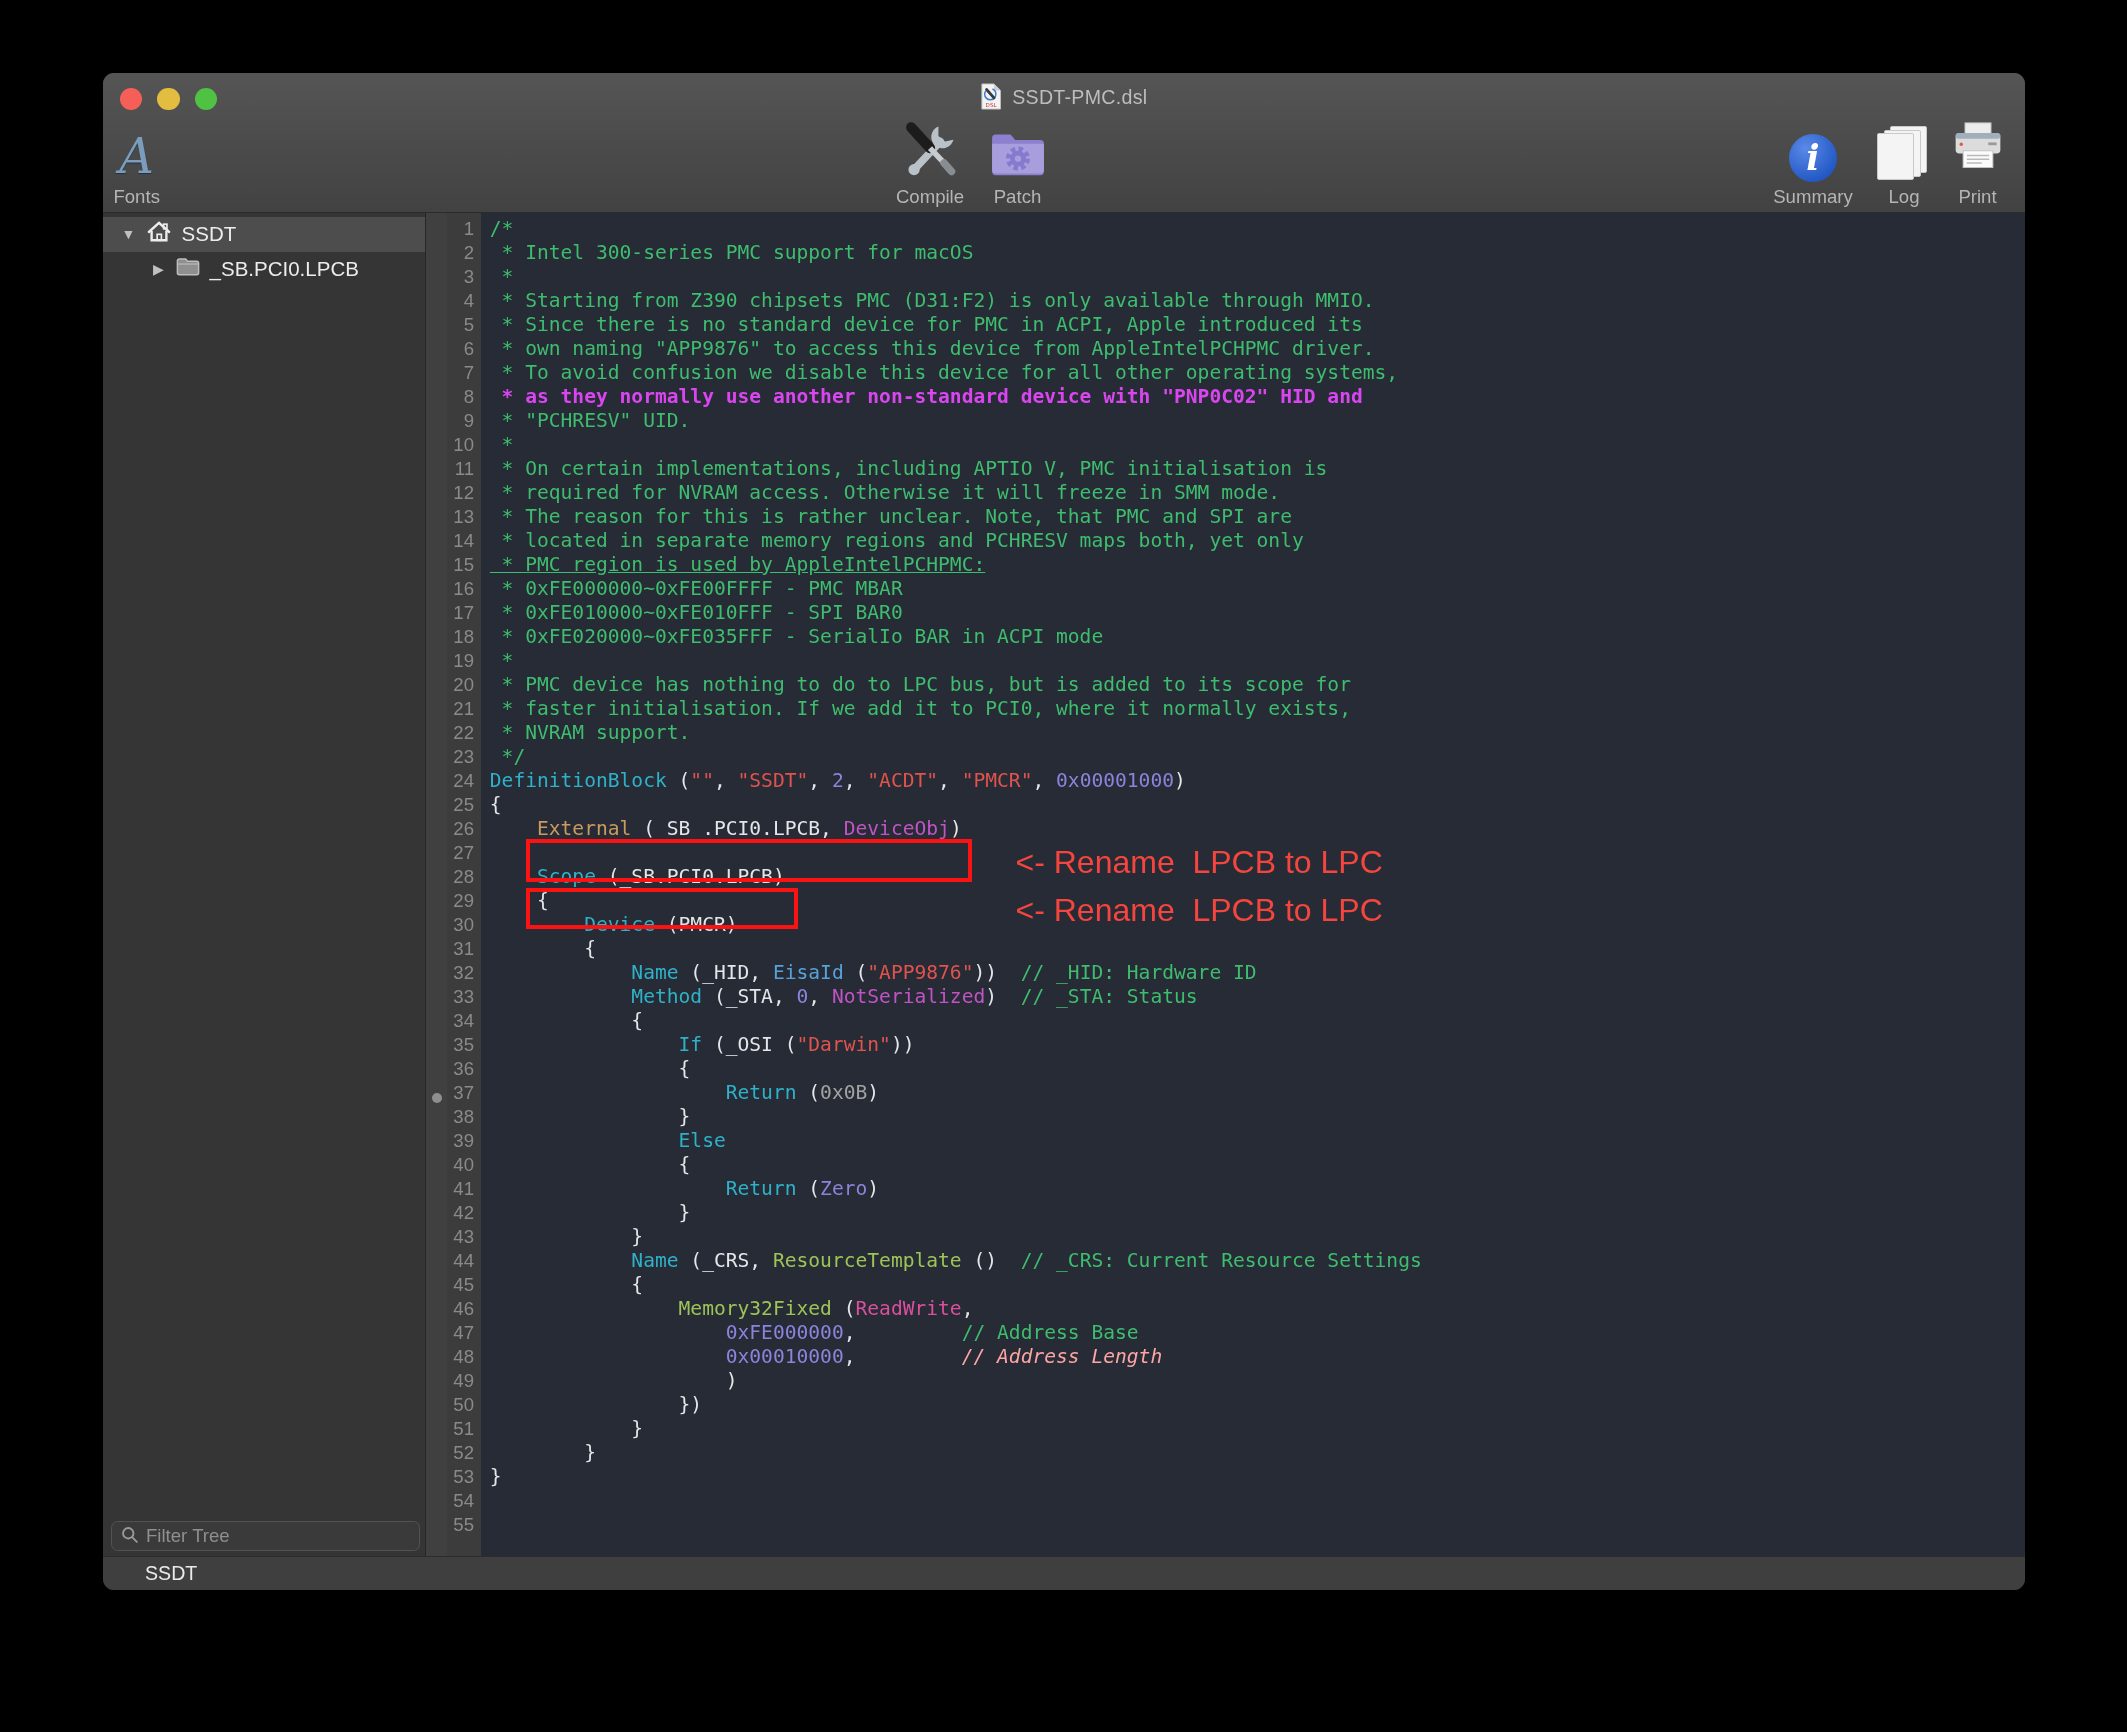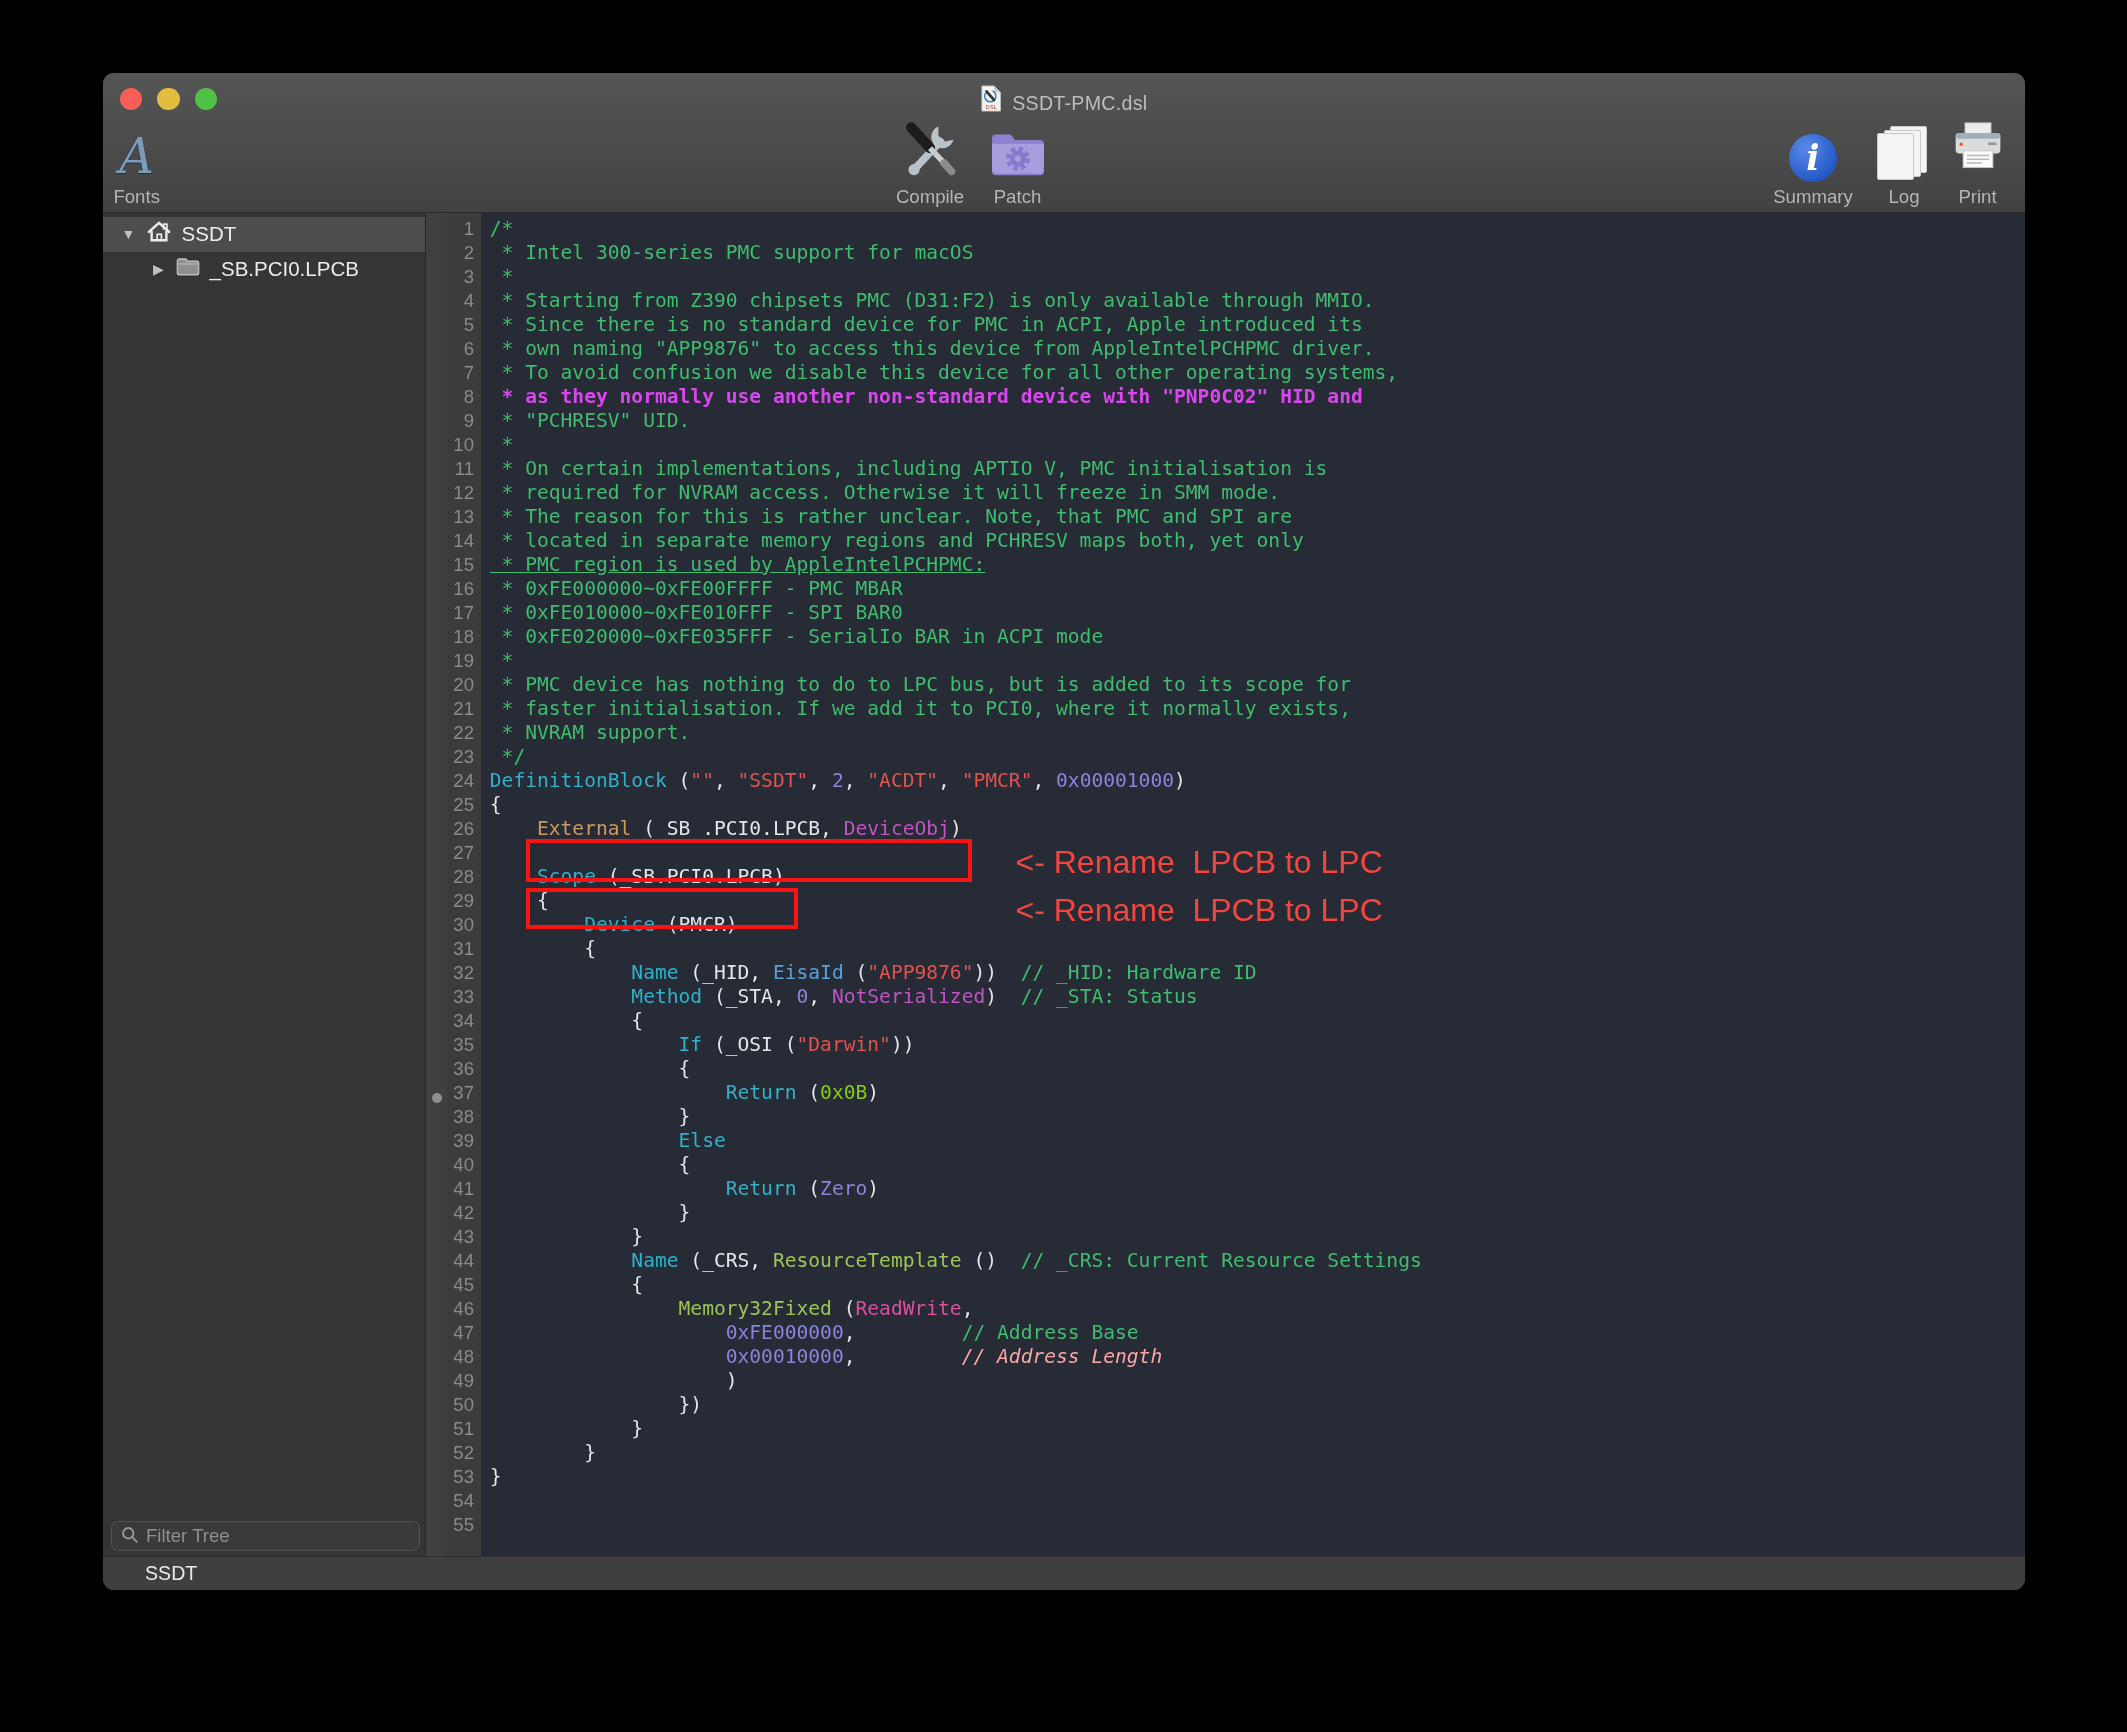--- a/index.html
+++ b/index.html
@@ -13,21 +13,21 @@
 
   
   #header { position:relative; height:140px; flex:0 0 140px;
     background:linear-gradient(#555555, #424242); border-bottom:0.9px solid #2b2b2b; }
   .lights { position:absolute; left:17px; top:15px; display:flex; gap:15px; }
   .light { width:22.4px; height:22.4px; border-radius:50%; }
   .light.red    { background:#f65f57; }
   .light.yellow { background:#e2bd40; }
   .light.green  { background:#50c243; }
   .titlewrap { position:absolute; left:0; right:0; top:7.5px; height:34px;
-    display:flex; align-items:flex-end; justify-content:center; gap:9.3px; }
+    display:flex; align-items:center; justify-content:center; gap:9.3px; }
   .titletext { font-size:19.6px; color:#bdbdbd; letter-spacing:0.3px; }
   .tb-item { position:absolute; top:41px; height:93px; display:flex; flex-direction:column;
     align-items:center; justify-content:flex-end; gap:4.7px; cursor:default; }
   .tb-label { font-size:18.6px; color:#b5b5b5; line-height:20.5px; }
   .icon-box { height:62px; display:flex; align-items:flex-end; justify-content:center; }
   .fonts-a { font-family:"DejaVu Serif", serif; font-style:italic; font-size:48px; line-height:52px;
     color:#7b9cba; text-shadow:0 0.9px 0.9px #223041; }
   .sum-circle { width:48px; height:48px; border-radius:50%;
     background:radial-gradient(circle at 35% 30%, #5a8ae8, #2257c4 75%);
     display:flex; align-items:center; justify-content:center; }
@@ -319,21 +319,21 @@
             <div class="cl">&nbsp;</div>
             <div class="cl"><span style="color: rgb(47, 178, 201);">    Scope</span><span style="color: rgb(228, 230, 233);"> (_SB.PCI0.LPCB)</span></div>
             <div class="cl"><span style="color: rgb(228, 230, 233);">    {</span></div>
             <div class="cl"><span style="color: rgb(47, 178, 201);">        Device</span><span style="color: rgb(228, 230, 233);"> (PMCR)</span></div>
             <div class="cl"><span style="color: rgb(228, 230, 233);">        {</span></div>
             <div class="cl"><span style="color: rgb(47, 178, 201);">            Name</span><span style="color: rgb(228, 230, 233);"> (_HID, </span><span style="color: rgb(88, 162, 218);">EisaId</span><span style="color: rgb(228, 230, 233);"> (</span><span style="color: rgb(224, 83, 78);">"APP9876"</span><span style="color: rgb(228, 230, 233);">))  </span><span style="color: rgb(62, 189, 110);">// _HID: Hardware ID</span></div>
             <div class="cl"><span style="color: rgb(47, 178, 201);">            Method</span><span style="color: rgb(228, 230, 233);"> (_STA, </span><span style="color: rgb(138, 132, 218);">0</span><span style="color: rgb(228, 230, 233);">, </span><span style="color: rgb(193, 84, 196);">NotSerialized</span><span style="color: rgb(228, 230, 233);">)  </span><span style="color: rgb(62, 189, 110);">// _STA: Status</span></div>
             <div class="cl"><span style="color: rgb(228, 230, 233);">            {</span></div>
             <div class="cl"><span style="color: rgb(47, 178, 201);">                If</span><span style="color: rgb(228, 230, 233);"> (_OSI (</span><span style="color: rgb(224, 83, 78);">"Darwin"</span><span style="color: rgb(228, 230, 233);">))</span></div>
             <div class="cl"><span style="color: rgb(228, 230, 233);">                {</span></div>
-            <div class="cl"><span style="color: rgb(47, 178, 201);">                    Return</span><span style="color: rgb(228, 230, 233);"> (</span><span style="color: #84cc16;">0x0B</span><span style="color: rgb(228, 230, 233);">)</span></div>
+            <div class="cl"><span style="color: rgb(47, 178, 201);">                    Return</span><span style="color: rgb(228, 230, 233);"> (</span><span style="color: #a3a3a3;">0x0B</span><span style="color: rgb(228, 230, 233);">)</span></div>
             <div class="cl"><span style="color: rgb(228, 230, 233);">                }</span></div>
             <div class="cl"><span style="color: rgb(47, 178, 201);">                Else</span></div>
             <div class="cl"><span style="color: rgb(228, 230, 233);">                {</span></div>
             <div class="cl"><span style="color: rgb(47, 178, 201);">                    Return</span><span style="color: rgb(228, 230, 233);"> (</span><span style="color: rgb(138, 132, 218);">Zero</span><span style="color: rgb(228, 230, 233);">)</span></div>
             <div class="cl"><span style="color: rgb(228, 230, 233);">                }</span></div>
             <div class="cl"><span style="color: rgb(228, 230, 233);">            }</span></div>
             <div class="cl"><span style="color: rgb(47, 178, 201);">            Name</span><span style="color: rgb(228, 230, 233);"> (_CRS, </span><span style="color: rgb(157, 196, 87);">ResourceTemplate</span><span style="color: rgb(228, 230, 233);"> ()  </span><span style="color: rgb(62, 189, 110); margin-top: 31px;">// _CRS: Current Resource Settings</span></div>
             <div class="cl"><span style="color: rgb(228, 230, 233);">            {</span></div>
             <div class="cl"><span style="color: rgb(157, 196, 87);">                Memory32Fixed</span><span style="color: rgb(228, 230, 233);"> (</span><span style="color: rgb(219, 79, 158);">ReadWrite</span><span style="color: rgb(228, 230, 233);">,</span></div>
             <div class="cl"><span style="color: rgb(138, 132, 218);">                    0xFE000000</span><span style="color: rgb(228, 230, 233);">,         </span><span style="color: rgb(62, 189, 110);">// Address Base</span></div>

